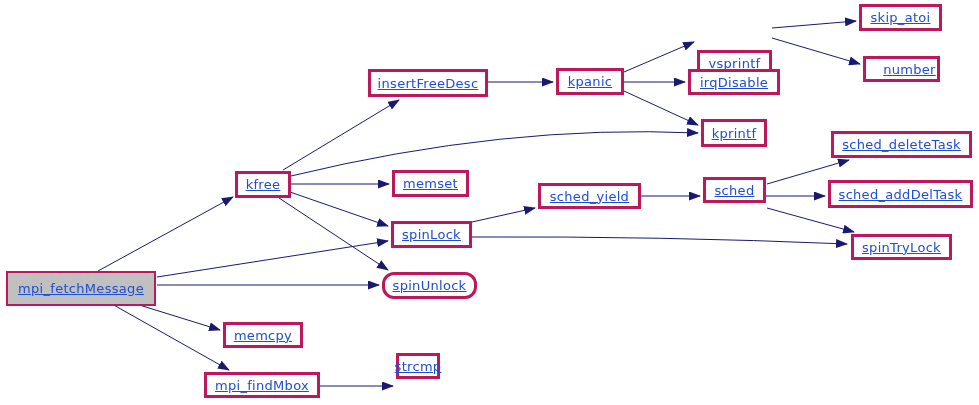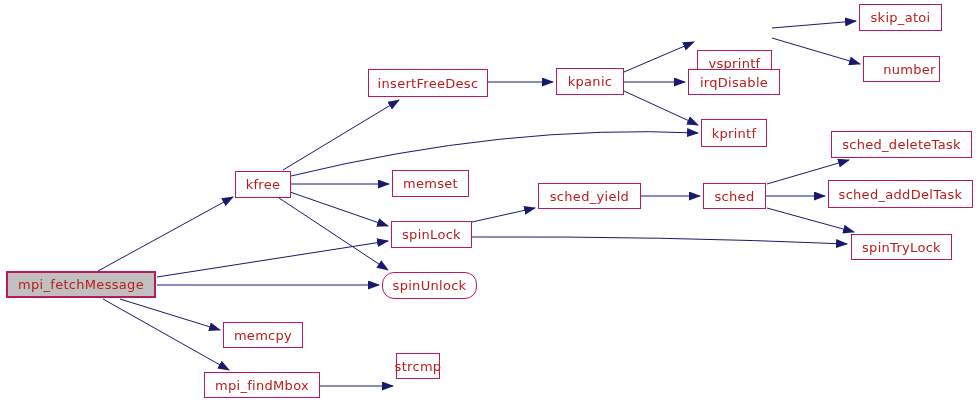--- a/index.html
+++ b/index.html
@@ -18,30 +18,31 @@
   .edge-layer {
     position: absolute;
     left: 0;
     top: 0;
     width: 979px;
     height: 405px;
   }
   .node {
     position: absolute;
     box-sizing: border-box;
-    border: 1px solid #be185d;
+    border: 3px solid #be185d;
     background: #ffffff;
-    color: #b91c1c;
+    color: #1d4ed8;
     font-size: 13px;
     letter-spacing: 0.3px;
     display: flex;
     align-items: center;
     justify-content: center;
     white-space: nowrap;
     cursor: pointer;
+    text-decoration: underline;
   }
   .node.highlighted {
     background: #c0c0c0;
     border-width: 2px;
     cursor: default;
   }
 </style>
 </head>
 <body>
 
@@ -72,34 +73,34 @@
         <path d="M472,222 L535,208" fill="none" stroke="#191970" stroke-width="1" marker-end="url(#arrow)"></path>
         <path d="M472,237 Q660,236 847,244" fill="none" stroke="#191970" stroke-width="1" marker-end="url(#arrow)"></path>
         <path d="M641,196 L700,196" fill="none" stroke="#191970" stroke-width="1" marker-end="url(#arrow)"></path>
         <path d="M767,184 L849,160" fill="none" stroke="#191970" stroke-width="1" marker-end="url(#arrow)"></path>
         <path d="M766,196 L825,196" fill="none" stroke="#191970" stroke-width="1" marker-end="url(#arrow)"></path>
         <path d="M767,208 L854,232" fill="none" stroke="#191970" stroke-width="1" marker-end="url(#arrow)"></path>
         <path d="M320,386 L393,386" fill="none" stroke="#191970" stroke-width="1" marker-end="url(#arrow)"></path>
       </g>
   </svg>
   <div>
-      <div class="node highlighted" style="left: 6px; top: 271px; width: 150px; height: 27px;">mpi_fetchMessage</div>
+      <div class="node highlighted" style="left: 6px; top: 271px; width: 150px; height: 35px;">mpi_fetchMessage</div>
       <div class="node" style="left: 235px; top: 171px; width: 56px; height: 27px;">kfree</div>
       <div class="node" style="left: 368px; top: 69px; width: 120px; height: 28px;">insertFreeDesc</div>
       <div class="node" style="left: 392px; top: 170px; width: 77px; height: 27px;">memset</div>
       <div class="node" style="left: 391px; top: 221px; width: 81px; height: 27px;">spinLock</div>
       <div class="node" style="left: 382px; top: 272px; width: 95px; height: 27px; border-radius: 12px;">spinUnlock</div>
       <div class="node" style="left: 223px; top: 322px; width: 80px; height: 26px;">memcpy</div>
       <div class="node" style="left: 204px; top: 372px; width: 116px; height: 26px;">mpi_findMbox</div>
       <div class="node" style="left: 396px; top: 353px; width: 44px; height: 26px;">strcmp</div>
       <div class="node" style="left: 556px; top: 68px; width: 68px; height: 27px;">kpanic</div>
       <div class="node" style="left: 697px; top: 18px; width: 75px; height: 27px; margin-top: 32px;">vsprintf</div>
       <div class="node" style="left: 688px; top: 69px; width: 92px; height: 26px;">irqDisable</div>
       <div class="node" style="left: 701px; top: 119px; width: 66px; height: 28px;">kprintf</div>
       <div class="node" style="left: 859px; top: 4px; width: 83px; height: 27px;">skip_atoi</div>
       <div class="node" style="left: 863px; top: 56px; width: 77px; height: 26px; padding-left: 16px;">number</div>
       <div class="node" style="left: 831px; top: 131px; width: 141px; height: 27px;">sched_deleteTask</div>
       <div class="node" style="left: 538px; top: 183px; width: 103px; height: 26px;">sched_yield</div>
-      <div class="node" style="left: 703px; top: 183px; width: 63px; height: 26px;">sched</div>
+      <div class="node" style="left: 703px; top: 177px; width: 63px; height: 26px;">sched</div>
       <div class="node" style="left: 828px; top: 180px; width: 145px; height: 28px;">sched_addDelTask</div>
       <div class="node" style="left: 851px; top: 234px; width: 101px; height: 26px;">spinTryLock</div>
     </div>
 </div>
 
 </body></html>

